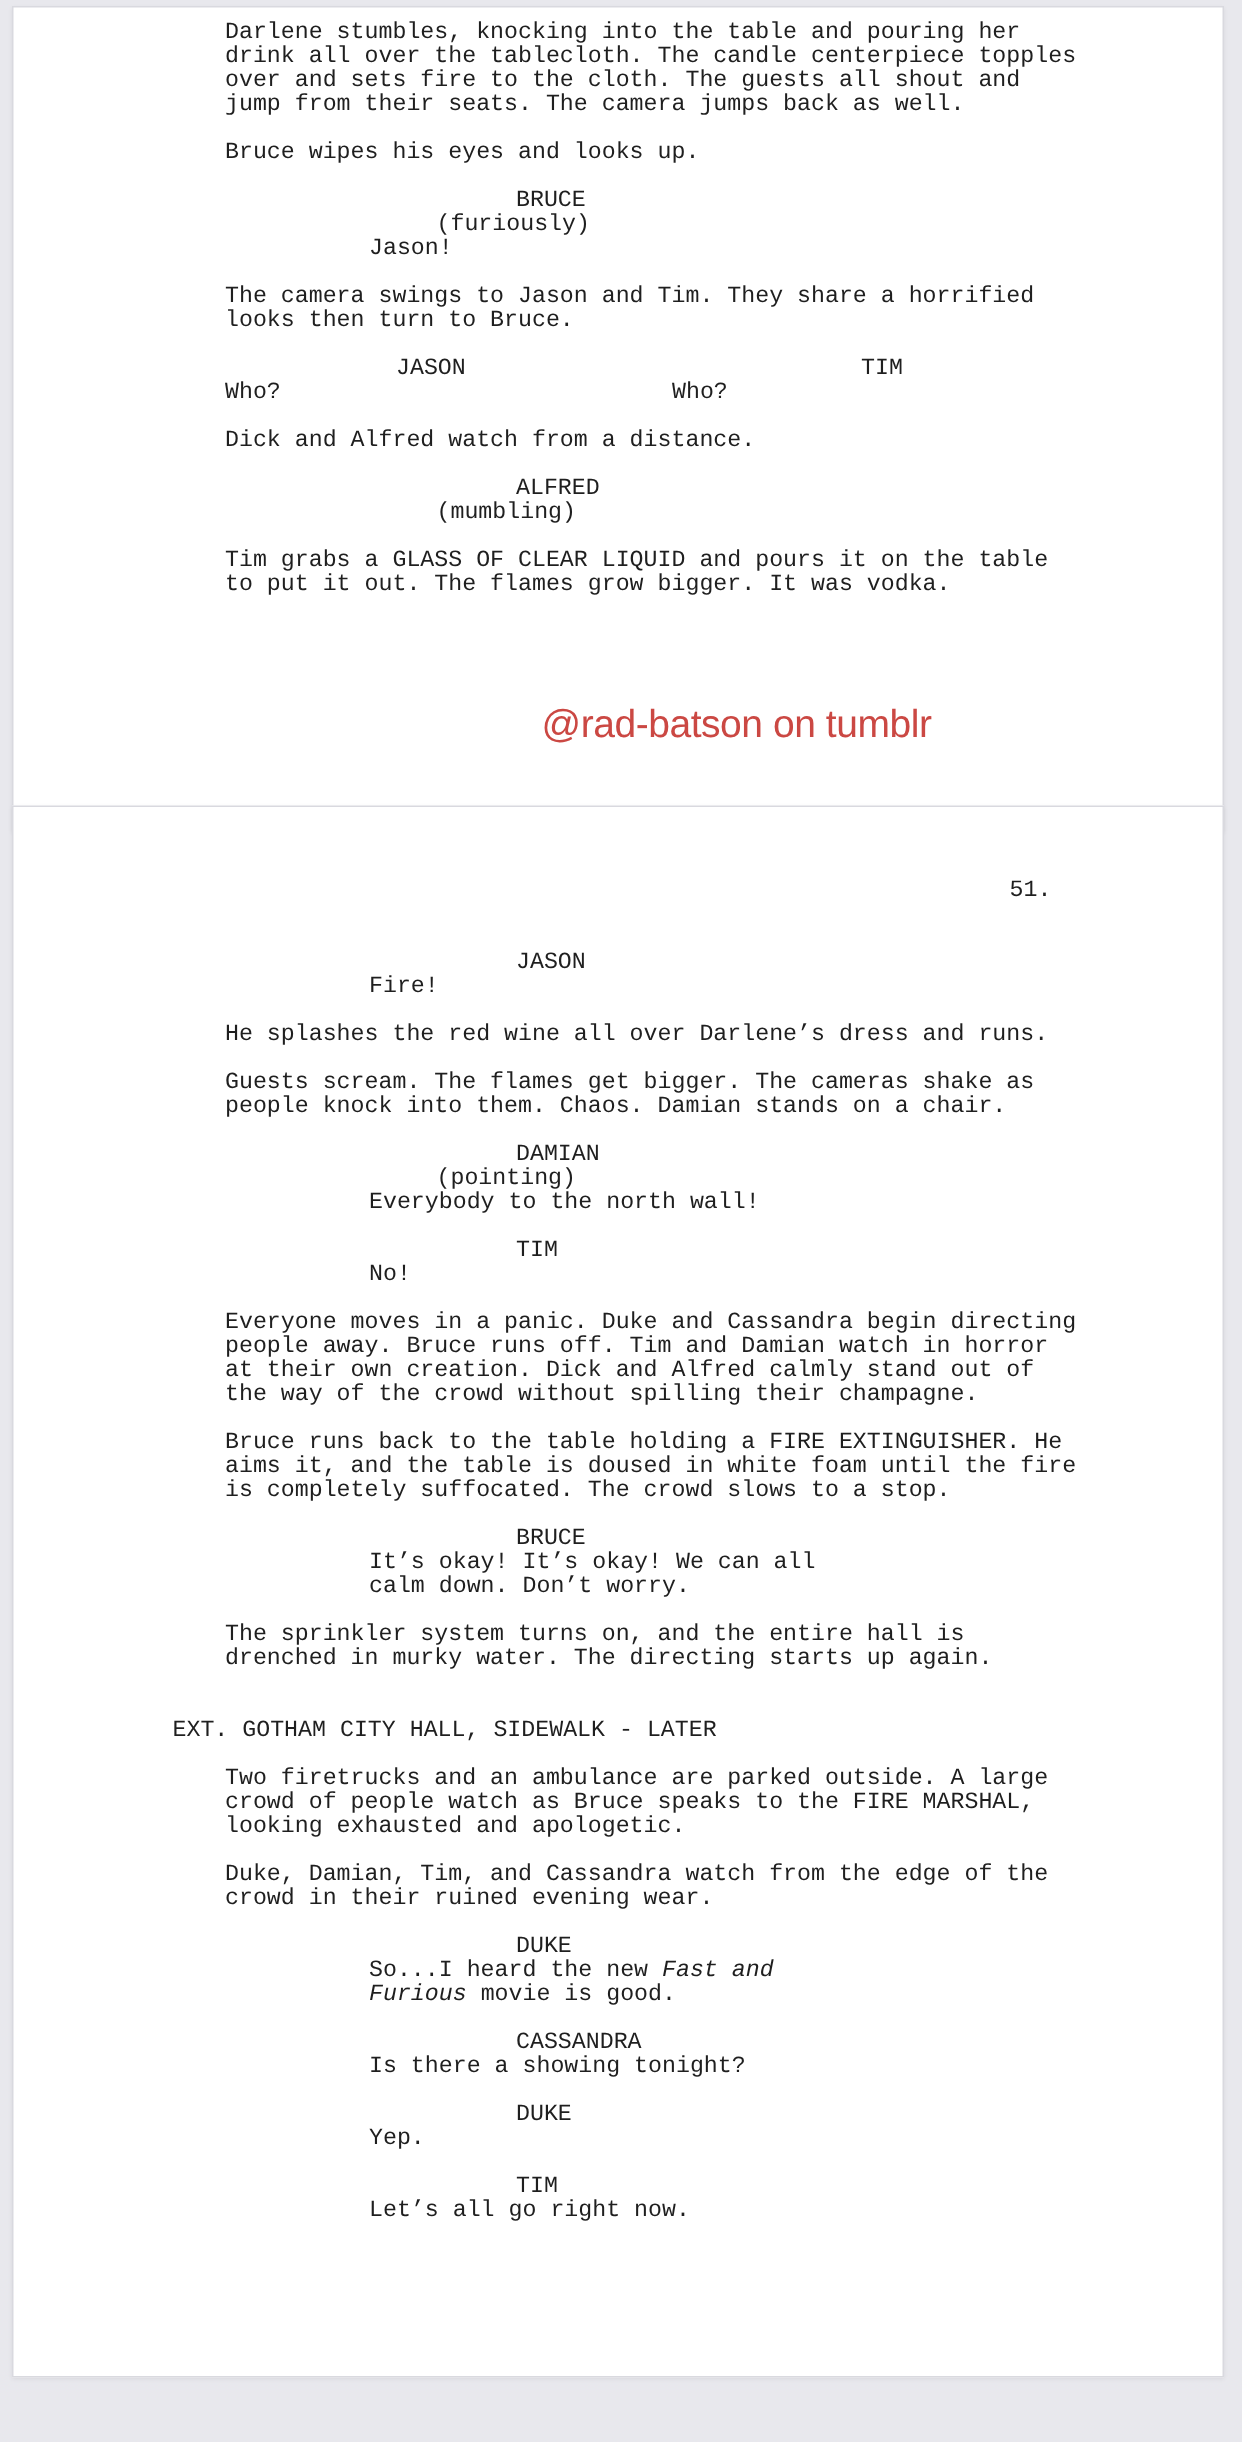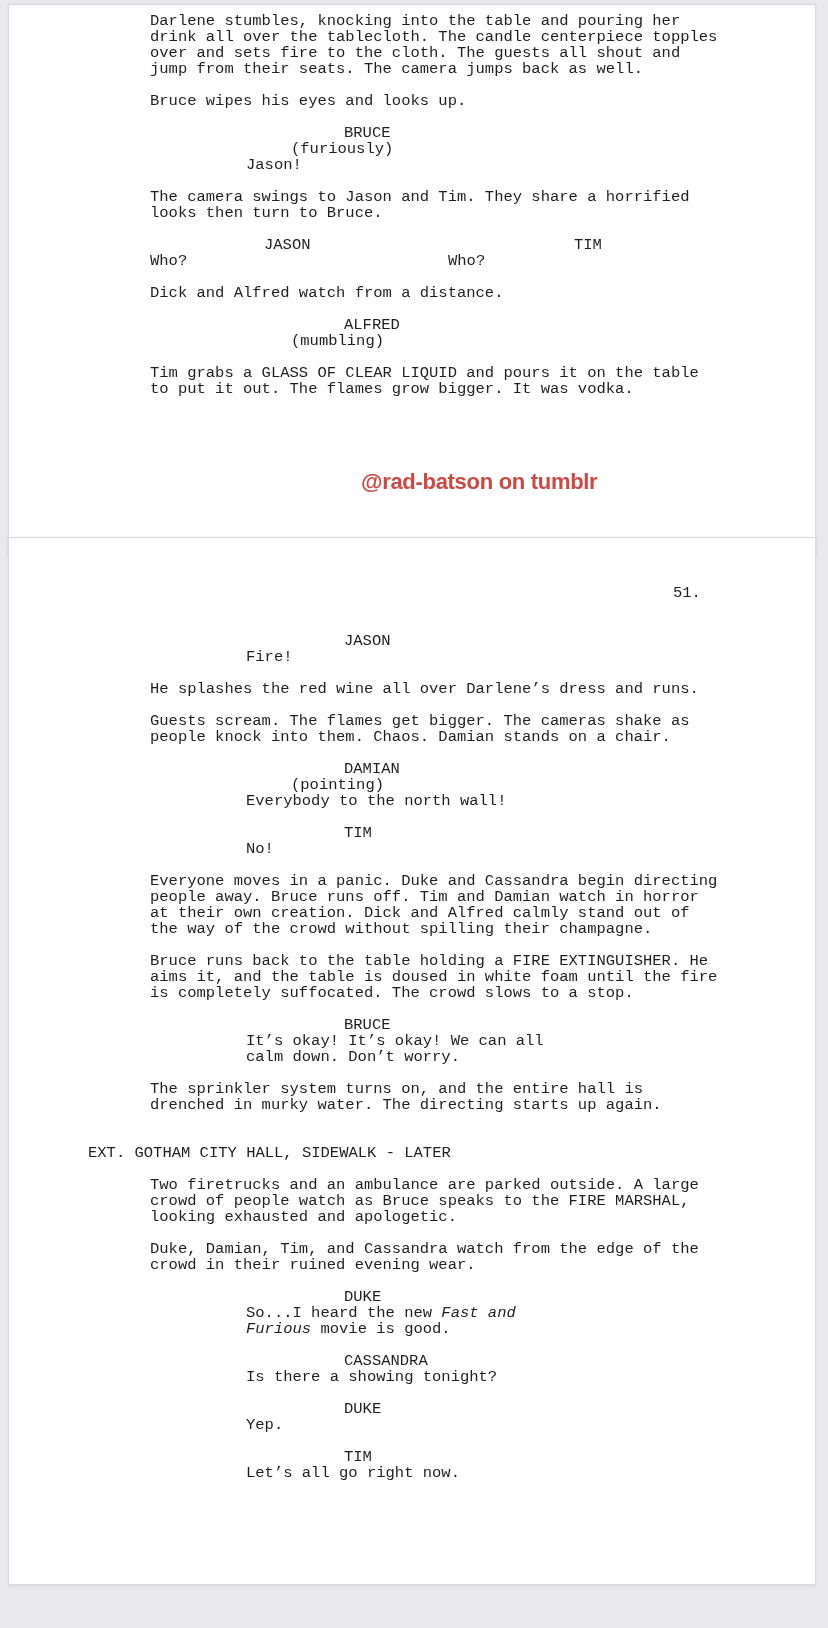--- a/index.html
+++ b/index.html
@@ -22,38 +22,37 @@
   }
   #page-1{top:4px;height:550px;padding-top:8px;}
   #page-2{top:537px;height:1048px;padding-top:47px;}
   .line{
     height:16px;line-height:16px;
     white-space:pre;position:relative;
     font-size:15.5px;
   }
   .line em{font-style:italic;font-family:Liberation Mono, monospace;}
   .action{padding-left:141px;}
-  .scene{padding-left:79px;}
+  .scene{padding-left:106px;}
   .character{padding-left:335px;}
   .paren{padding-left:282px;}
   .dialogue{padding-left:237px;}
   .pagenum{padding-left:664px;}
   .blank{}
   .dual-character span,.dual-dialogue span{position:absolute;top:0;}
   .dual-character .dl{left:255px;}
   .dual-character .dr{left:565px;}
   .dual-dialogue .dl{left:141px;}
   .dual-dialogue .dr{left:439px;}
   .watermark{
     position:absolute;left:352px;top:460px;
     font-family:"Liberation Sans","DejaVu Sans",sans-serif;
-    font-size:22px;line-height:34px;
+    font-size:26px;line-height:34px;
     letter-spacing:-0.3px;
     white-space:nowrap;
-    font-weight:bold;
   }
 </style>
 </head>
 <body>
 
 <div class="stage">
 
   <div class="page" id="page-1">
     <div class="watermark" style="color: rgb(203, 72, 67);">@rad-batson on tumblr</div>
   <div class="line action">Darlene stumbles, knocking into the table and pouring her</div>

